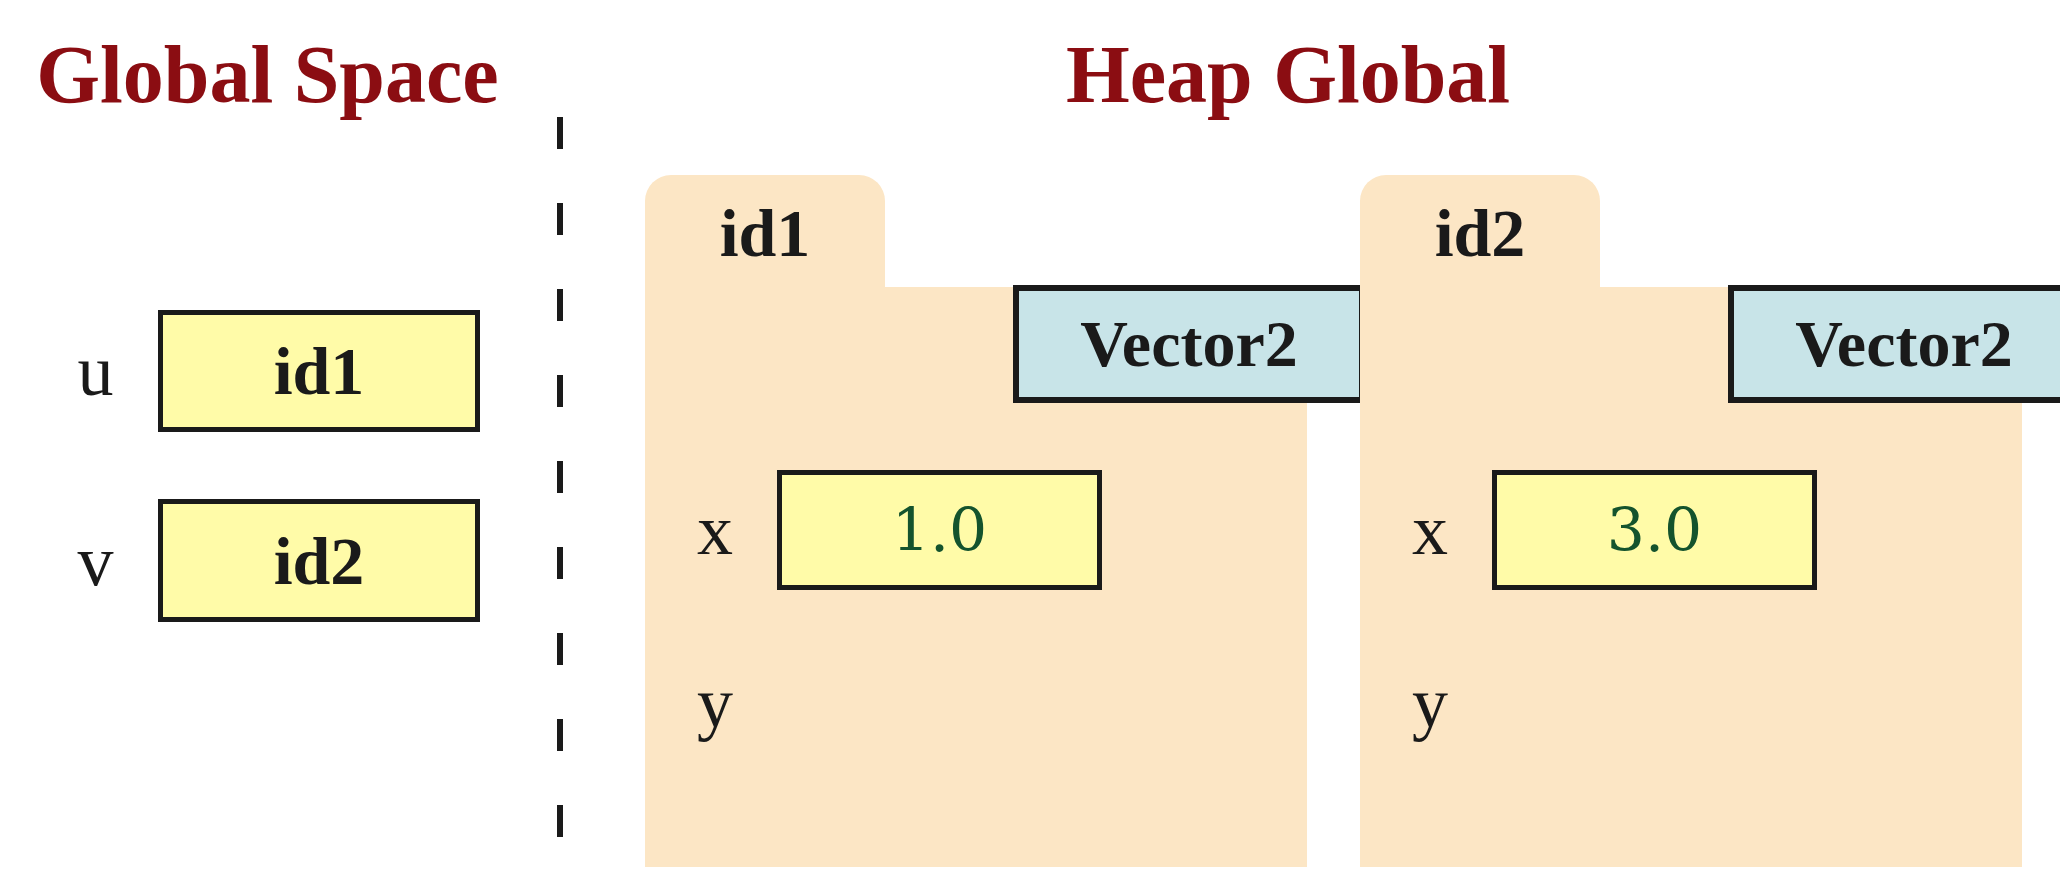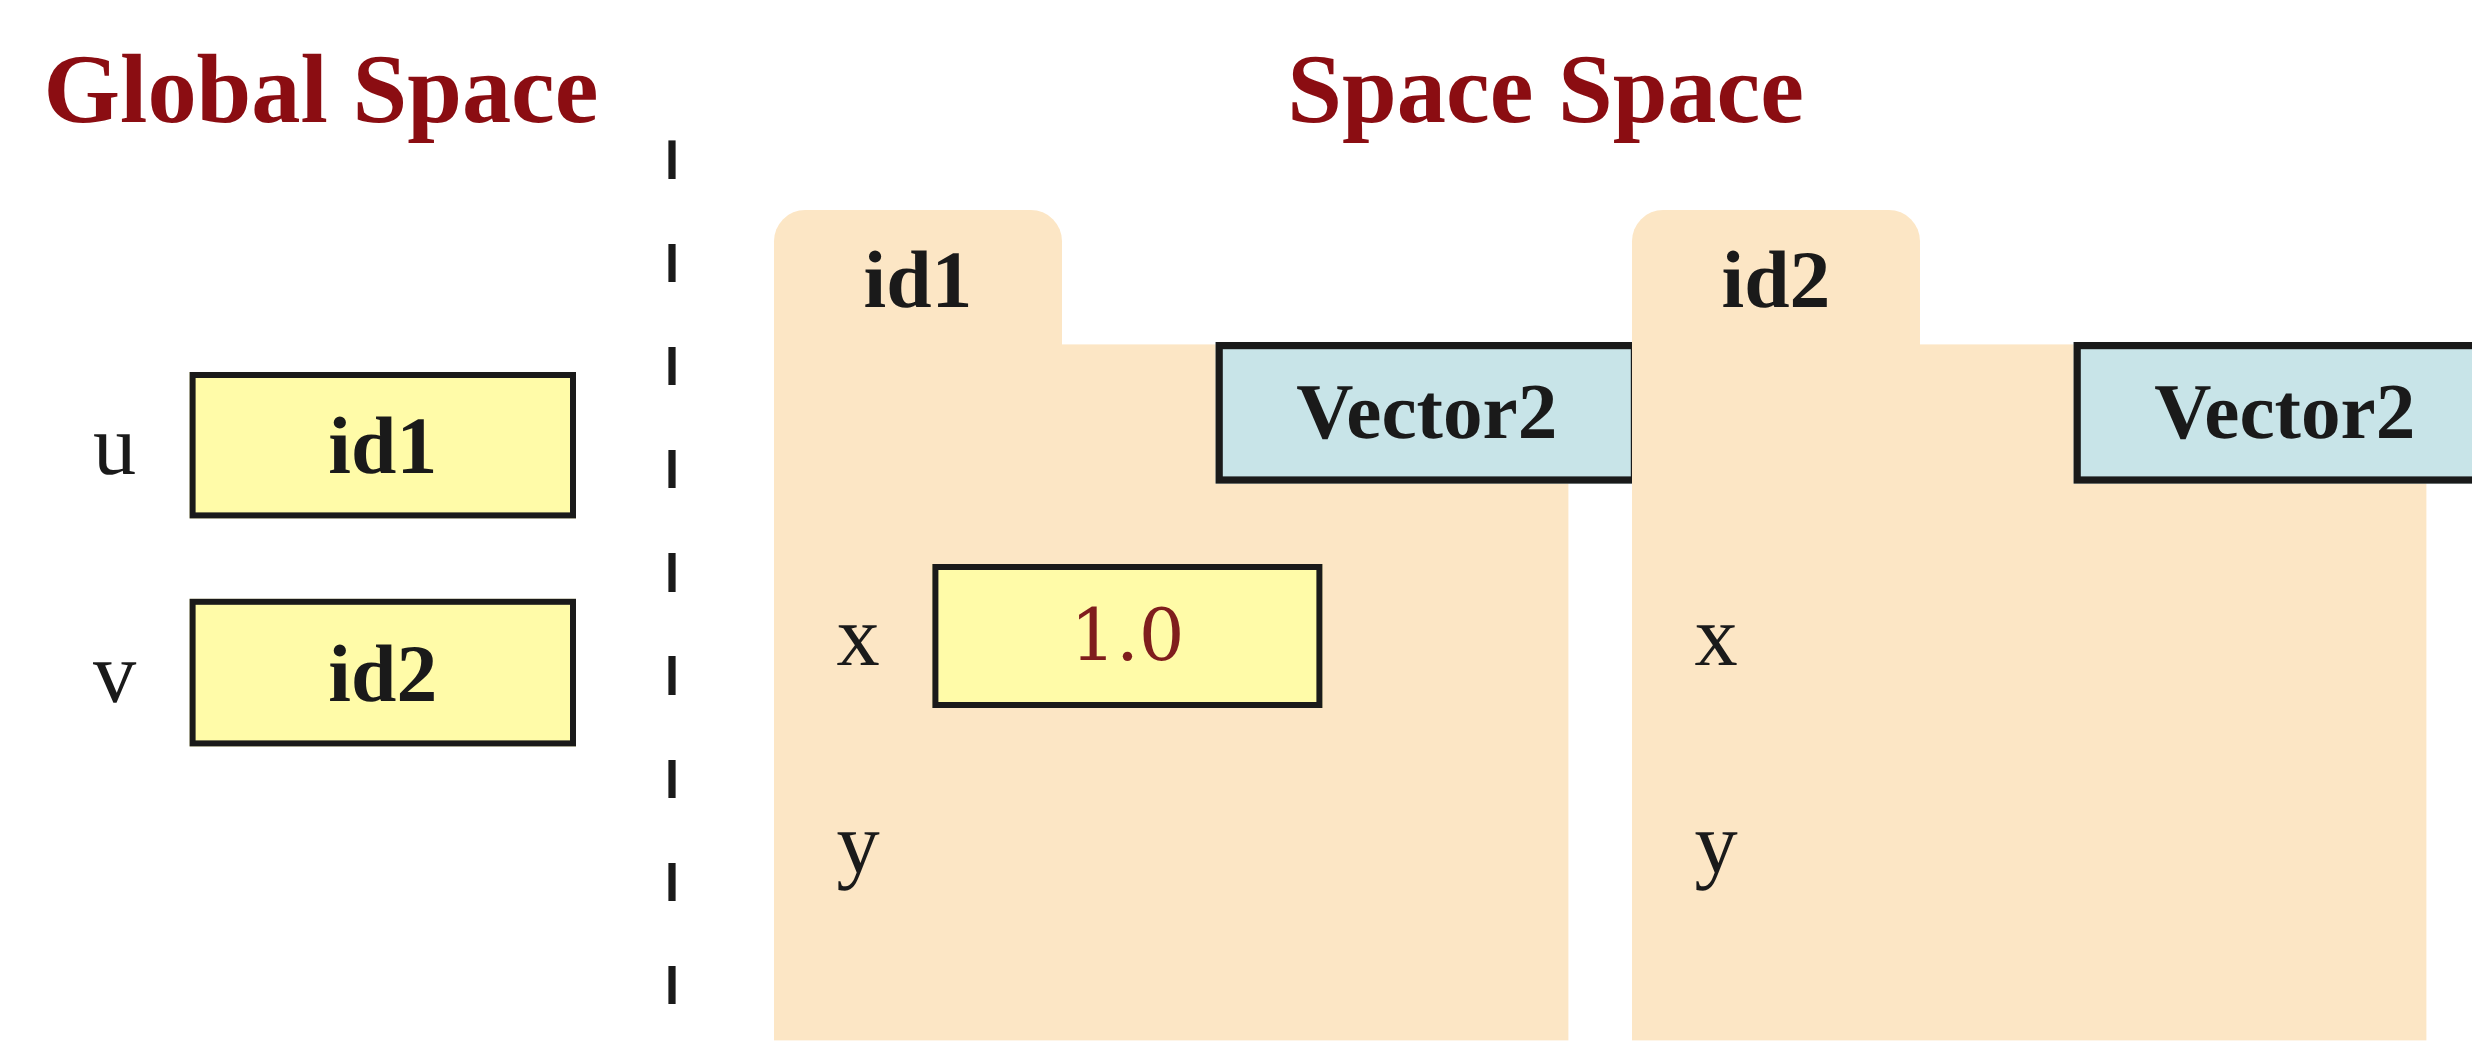--- a/index.html
+++ b/index.html
@@ -139,37 +139,37 @@
     position: absolute;
     left: 132px;
     width: 325px;
     background: #FFFBA8;
     border: 5px solid #1a1a1a;
     display: flex;
     align-items: center;
     justify-content: center;
     font-family: "DejaVu Serif", serif;
     font-size: 60px;
-    color: #7f1d1d;
+    color: #14532d;
     line-height: 1;
   }
   .field-x { top: 183px; height: 120px; }
   .field-y { top: 357px; height: 118px; }
 
   .folder-1 { left: 645px; }
   .folder-2 { left: 1360px; }
 </style>
 </head>
 <body>
 
 <div class="stage">
 
   <div class="title title-global">Global Space</div>
 
-  <div class="title title-heap">Space Space</div>
+  <div class="title title-heap">Heap Global</div>
 
   <div class="divider"></div>
 
   <div class="var-label row-u">u</div>
   <div class="var-box row-u">id1</div>
 
   <div class="var-label row-v">v</div>
   <div class="var-box row-v">id2</div>
 
   <div class="folder folder-1">
@@ -180,17 +180,18 @@
       <div class="field-box field-x">1.0</div>
       <div class="field-label field-y">y</div>
     </div>
   </div>
 
   <div class="folder folder-2">
     <div class="tab">id2</div>
     <div class="body">
       <div class="class-box">Vector2</div>
       <div class="field-label field-x">x</div>
+      <div class="field-box field-x">3.0</div>
       <div class="field-label field-y">y</div>
     </div>
   </div>
 
 </div>
 
 </body></html>

